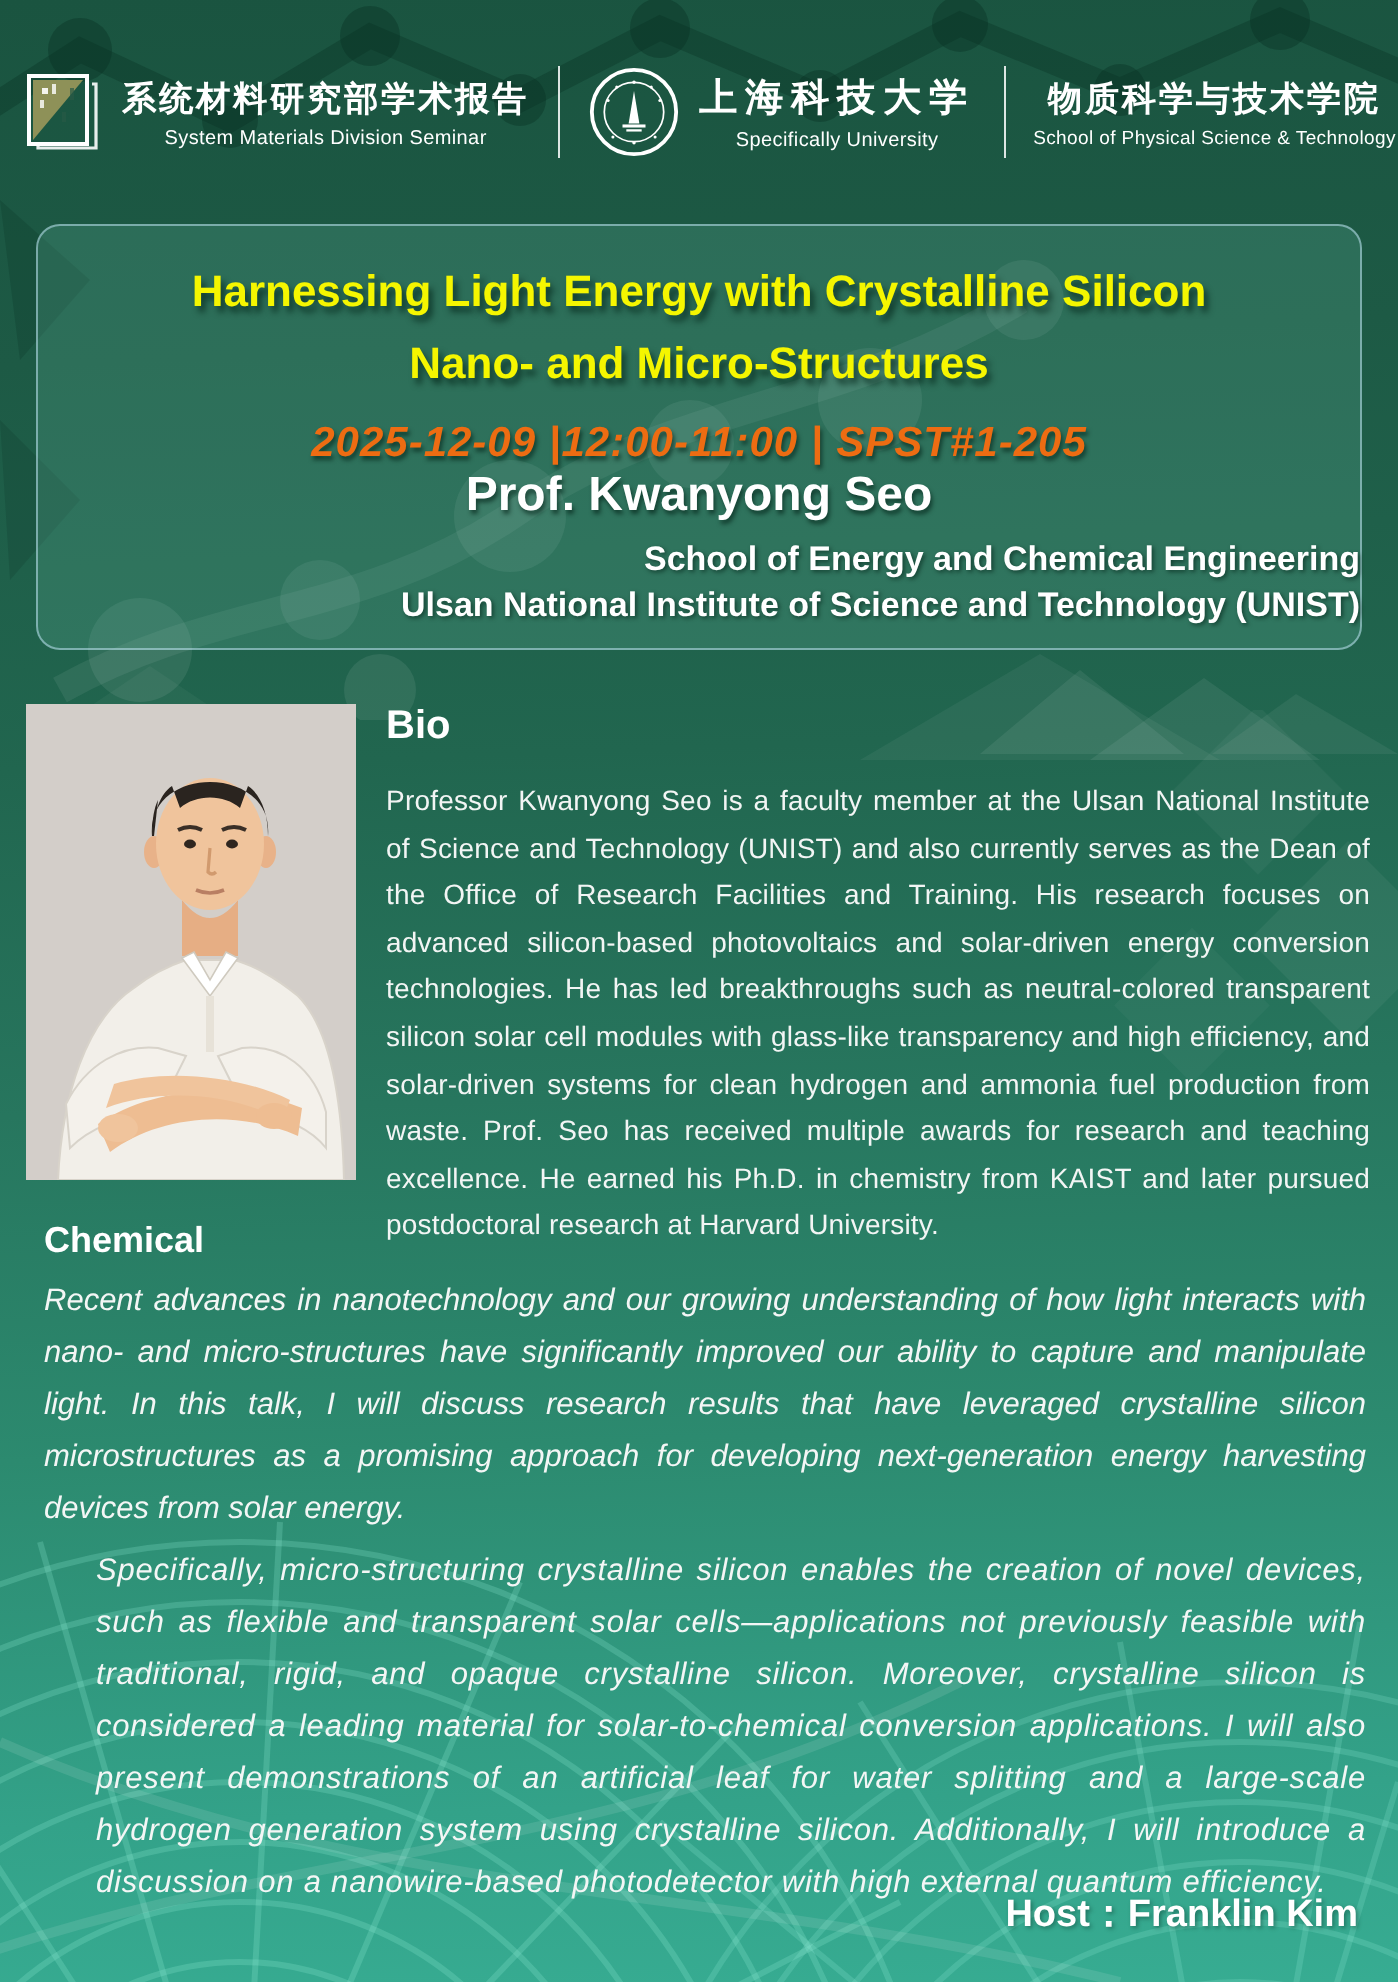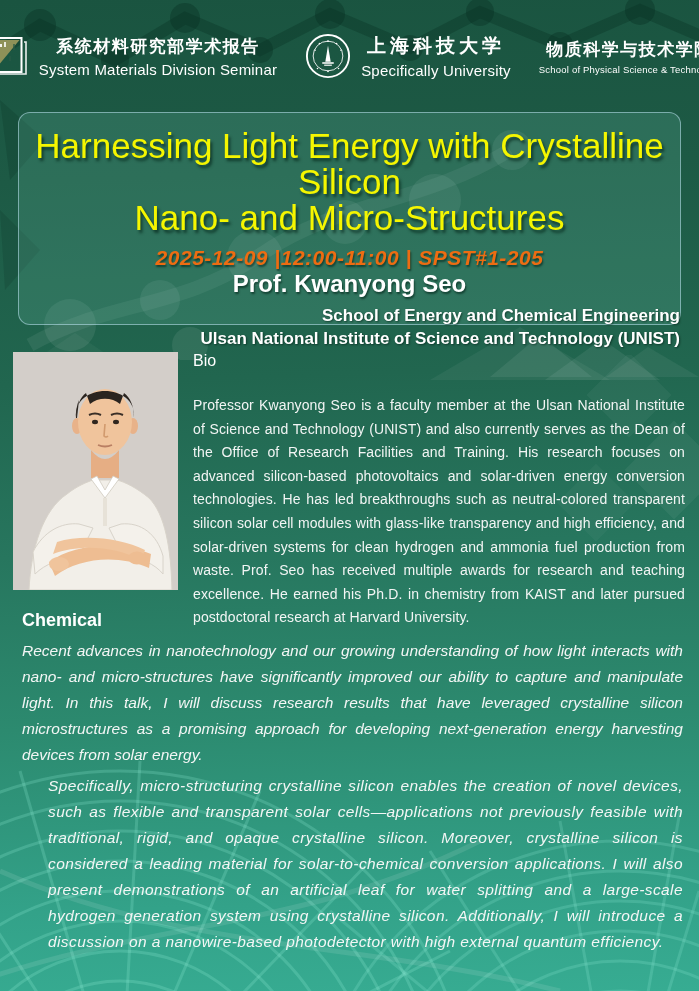--- a/index.html
+++ b/index.html
@@ -19,35 +19,35 @@
   
   .header {
     position: absolute; top: 33px; left: 12px; right: 0;
     display: flex; justify-content: center; align-items: center;
     gap: 14px; color: #fff;
   }
   .header-item { display: flex; align-items: center; gap: 10px; }
   .header-text { display: flex; flex-direction: column; align-items: center; }
   .header-zh { font-size: 17px; font-weight: bold; letter-spacing: 1.5px; white-space: nowrap; }
   .header-zh.big { font-size: 19px; letter-spacing: 4px; }
-  .header-en { font-size: 15px; margin-top: 3px; white-space: nowrap; letter-spacing: 0.2px; }
+  .header-en { font-size: 10px; margin-top: 3px; white-space: nowrap; letter-spacing: 0.2px; }
   .header-en.small { font-size: 9.5px; }
   .header-divider { width: 1px; height: 46px; background: rgba(255,255,255,0.85); }
 
   
   .panel {
     position: absolute; left: 18px; right: 18px; top: 112px; height: 213px;
     background: rgba(105,185,165,0.22);
     border: 1px solid rgba(190,225,240,0.55);
     border-radius: 12px;
     text-align: center;
     padding-top: 15px;
   }
   .talk-title {
-    color: #f5f600; font-size: 35px; font-weight: normal; line-height: 36px;
+    color: #f5f600; font-size: 22px; font-weight: bold; line-height: 36px;
     text-shadow: 2px 3px 3px rgba(0,30,20,0.65);
   }
   .talk-when {
     margin-top: 10px;
     color: #ed6c12; font-size: 21px; font-weight: bold; font-style: italic;
     text-shadow: 1px 2px 2px rgba(0,30,20,0.6);
     letter-spacing: 0.5px;
   }
   .speaker-name {
     color: #fff; font-size: 24px; font-weight: bold;
@@ -60,21 +60,21 @@
   }
   .speaker-line.first { margin-top: 6px; }
 
   
   .bio-row {
     position: absolute; top: 352px; left: 13px; right: 14px;
     display: flex; gap: 15px;
   }
   .speaker-photo { width: 165px; height: 238px; flex: 0 0 165px; display: block; }
   .bio-col { flex: 1; color: #f2f5f4; }
-  .bio-heading { color: #fff; font-size: 16px; font-weight: normal; margin-bottom: 24px; }
+  .bio-heading { color: #fff; font-size: 20px; font-weight: bold; margin-bottom: 14px; }
   .bio-text {
     font-size: 14px; line-height: 23.6px; text-align: justify;
     letter-spacing: 0.1px;
   }
 
   
   .abstract {
     position: absolute; top: 610px; left: 22px; right: 16px;
     color: #f3f6f5;
   }
@@ -285,14 +285,15 @@
       <p class="bio-text">Professor Kwanyong Seo is a faculty member at the Ulsan National Institute of Science and Technology (UNIST) and also currently serves as the Dean of the Office of Research Facilities and Training. His research focuses on advanced silicon-based photovoltaics and solar-driven energy conversion technologies. He has led breakthroughs such as neutral-colored transparent silicon solar cell modules with glass-like transparency and high efficiency, and solar-driven systems for clean hydrogen and ammonia fuel production from waste. Prof. Seo has received multiple awards for research and teaching excellence. He earned his Ph.D. in chemistry from KAIST and later pursued postdoctoral research at Harvard University.</p>
     </div>
   </section>
 
   <section class="abstract">
     <h2 class="abstract-heading">Chemical</h2>
     <p class="abstract-p">Recent advances in nanotechnology and our growing understanding of how light interacts with nano- and micro-structures have significantly improved our ability to capture and manipulate light. In this talk, I will discuss research results that have leveraged crystalline silicon microstructures as a promising approach for developing next-generation energy harvesting devices from solar energy.</p>
     <p class="abstract-p">Specifically, micro-structuring crystalline silicon enables the creation of novel devices, such as flexible and transparent solar cells—applications not previously feasible with traditional, rigid, and opaque crystalline silicon. Moreover, crystalline silicon is considered a leading material for solar-to-chemical conversion applications. I will also present demonstrations of an artificial leaf for water splitting and a large-scale hydrogen generation system using crystalline silicon. Additionally, I will introduce a discussion on a nanowire-based photodetector with high external quantum efficiency.</p>
   </section>
 
+  <div class="host-line">Host：Franklin Kim</div>
 
 </div>
 
 </body></html>

